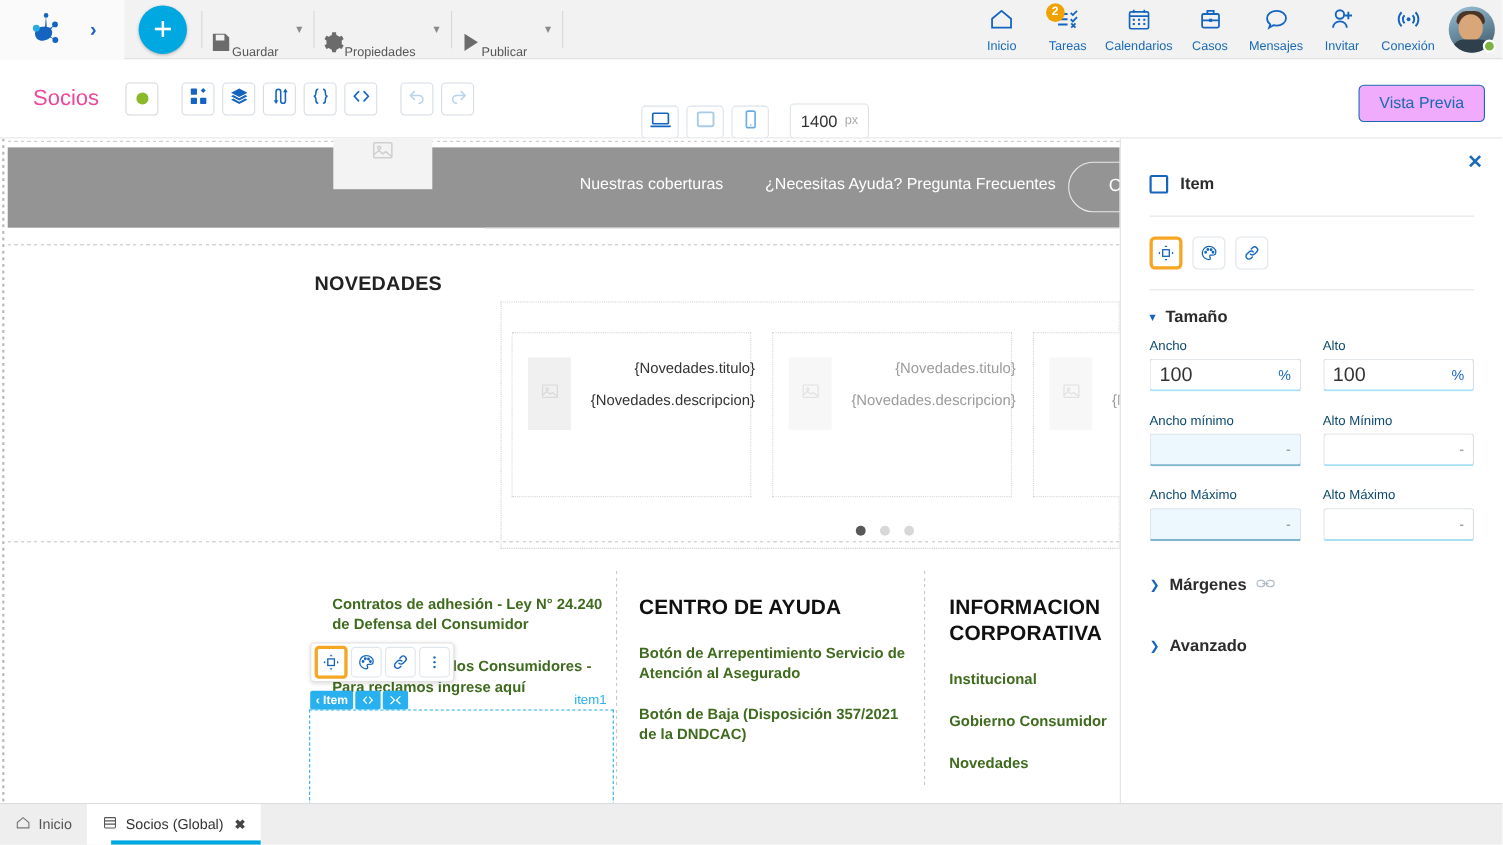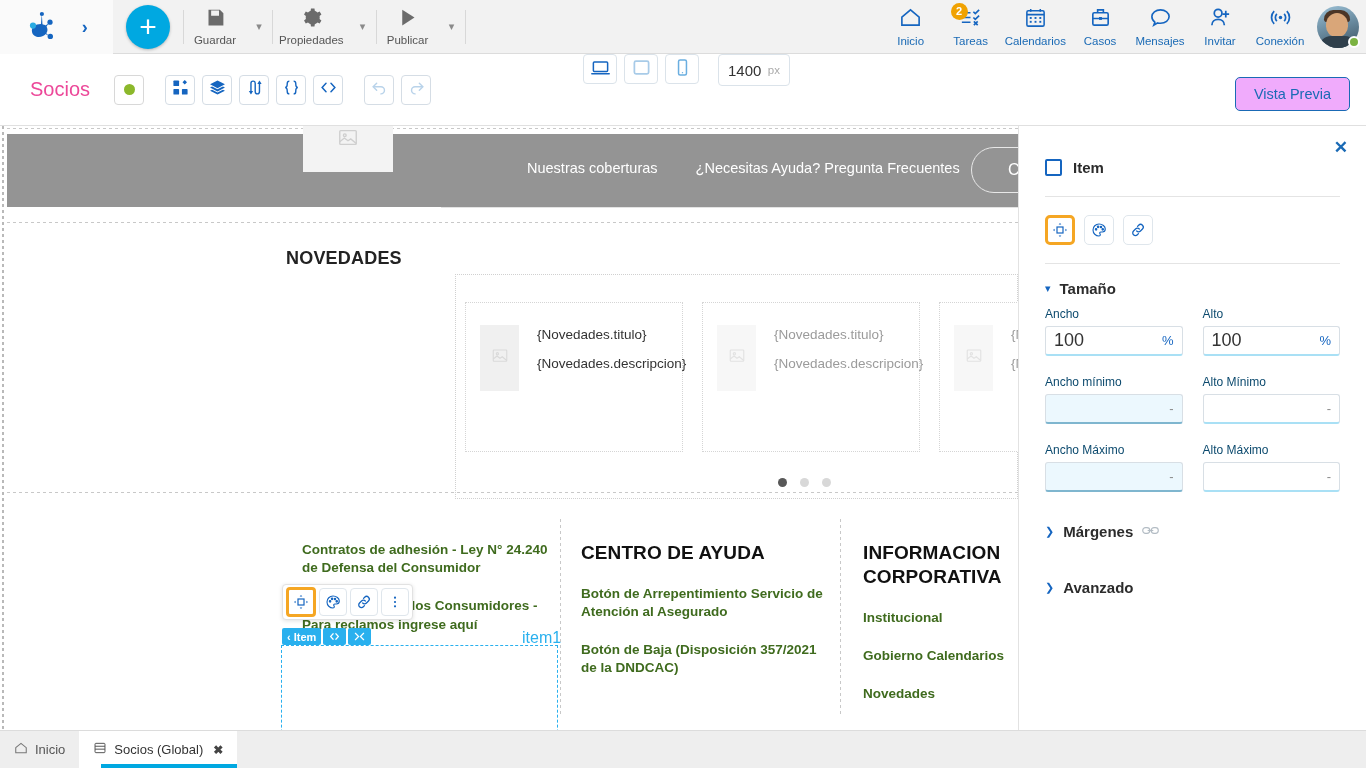--- a/index.html
+++ b/index.html
@@ -32,21 +32,21 @@
   }
   #add-button {
     width: 44px; height: 44px; border-radius: 50%;
     background: #00a8e1; color: #fff; display: flex;
     align-items: center; justify-content: center;
     font-size: 30px; line-height: 1; font-weight: 300; cursor: pointer;
     box-shadow: 0 1px 3px rgba(0,0,0,0.25);
   }
   .tb-group { display: flex; align-items: center; height: 54px; }
   .tb-item {
-    display: flex; flex-direction: column; align-items: center; justify-content: center;
+    display: flex; flex-direction: row; align-items: flex-end; justify-content: center;
     min-width: 62px; height: 54px; cursor: pointer; color: #5a5a5a;
     padding: 0 6px;
   }
   .tb-item .lbl { font-size: 11.5px; margin-top: 2px; color: #555; }
   .tb-caret {
     width: 26px; height: 54px; display: flex; align-items: center; justify-content: center;
     color: #8a8a8a; font-size: 11px; cursor: pointer;
   }
   .tb-sep { width: 1px; height: 34px; background: #d8d8d8; }
   .tb-spacer { flex: 1; }
@@ -103,21 +103,21 @@
     width: 30px; height: 30px; border: 1px solid #d5dde5; border-radius: 4px;
     background: #fff; display: flex; align-items: center; justify-content: center;
     margin-right: 7px; cursor: pointer; color: #1a6ab5;
   }
   .sq-btn.dotonly { border-color: #d8d8d8; }
   .status-dot { width: 11px; height: 11px; border-radius: 50%; background: #8cb82b; }
   .sq-btn.disabled { color: #b9d3ea; }
   .grp-gap { width: 14px; }
   #center-tools {
     position: absolute; left: 583px; top: 54px; height: 72px;
-    display: flex; align-items: flex-start;
+    display: flex; align-items: flex-end;
   }
   .dev-btn {
     width: 34px; height: 30px; border: 1px solid #dbe3ea; border-radius: 4px;
     background: #fff; display: flex; align-items: center; justify-content: center;
     margin-right: 7px; cursor: pointer; color: #1565c0;
   }
   .dev-btn.inactive { color: #a8cbe8; }
   #px-field {
     margin-left: 12px; width: 72px; height: 32px; border: 1px solid #dbe3ea;
     border-radius: 4px; background: #fff; display: flex; align-items: center;
@@ -189,21 +189,21 @@
     position: absolute; top: 27px; width: 218px; height: 150px;
     border: 1px dotted #d5d5d5; background: #fff;
     display: flex; align-items: flex-start; padding: 22px 14px;
   }
   .news-card .thumb {
     width: 39px; height: 66px; background: #f0f0f0; flex: 0 0 39px;
     display: flex; align-items: center; justify-content: center;
   }
   .news-card.faded .thumb { background: #f7f7f7; }
   .news-card .txt { margin-left: 18px; font-size: 13.5px; line-height: 1.55; }
-  .news-card .ttl { color: #333; }
+  .news-card .ttl { color: #333; text-align: right; }
   .news-card .desc { color: #333; margin-top: 8px; }
   .news-card.faded .ttl, .news-card.faded .desc { color: #9b9b9b; }
   #dots { position: absolute; left: 322px; top: 203px; display: flex; gap: 13px; }
   .cdot { width: 9px; height: 9px; border-radius: 50%; background: #d8d8d8; }
   .cdot.active { background: #585858; }
 
   
   #el-toolbar {
     position: absolute; left: 282px; top: 458px; height: 36px;
     background: #fff; border: 1px solid #e2e2e2; border-radius: 4px;
@@ -221,21 +221,21 @@
   #sel-bar {
     position: absolute; left: 282px; top: 502px; width: 273px; height: 17px;
     display: flex; align-items: center; gap: 2px; z-index: 5;
   }
   .selchip {
     height: 17px; background: #29b0ee; color: #fff; font-size: 11px;
     display: flex; align-items: center; padding: 0 5px; border-radius: 2px;
     cursor: pointer; font-weight: bold;
   }
   #sel-name {
-    position: absolute; left: 522px; top: 503px; font-size: 16px; color: #29b0ee;
+    position: absolute; left: 522px; top: 503px; font-size: 12px; color: #29b0ee;
     z-index: 5;
   }
   #sel-region {
     position: absolute; left: 281px; top: 519px; width: 277px; height: 212px;
     border: 1px dashed #29b0ee; z-index: 4; pointer-events: none;
   }
 
   
   #footer-zone {
     position: absolute; left: 7px; top: 519px; width: 1011px; height: 198px;
@@ -673,21 +673,21 @@
         <a class="flink">Defensa de las y los Consumidores - Para reclamos ingrese aquí</a>
       </div>
       <div class="fcol" style="left:553px;width:280px;">
         <h3>CENTRO DE AYUDA</h3>
         <a class="flink">Botón de Arrepentimiento Servicio de Atención al Asegurado</a>
         <a class="flink">Botón de Baja (Disposición 357/2021 de la DNDCAC)</a>
       </div>
       <div class="fcol" style="left:835px;width:200px;">
         <h3>INFORMACION CORPORATIVA</h3>
         <a class="flink">Institucional</a>
-        <a class="flink">Gobierno Calendarios</a>
+        <a class="flink">Gobierno Consumidor</a>
         <a class="flink">Novedades</a>
       </div>
       <div class="dotted-v" style="left:546px;top:0;height:198px;"></div>
       <div class="dotted-v" style="left:826px;top:0;height:198px;"></div>
 
     </div>
   </div>
 
   <div id="sel-region"></div>
   <div id="sel-bar">

